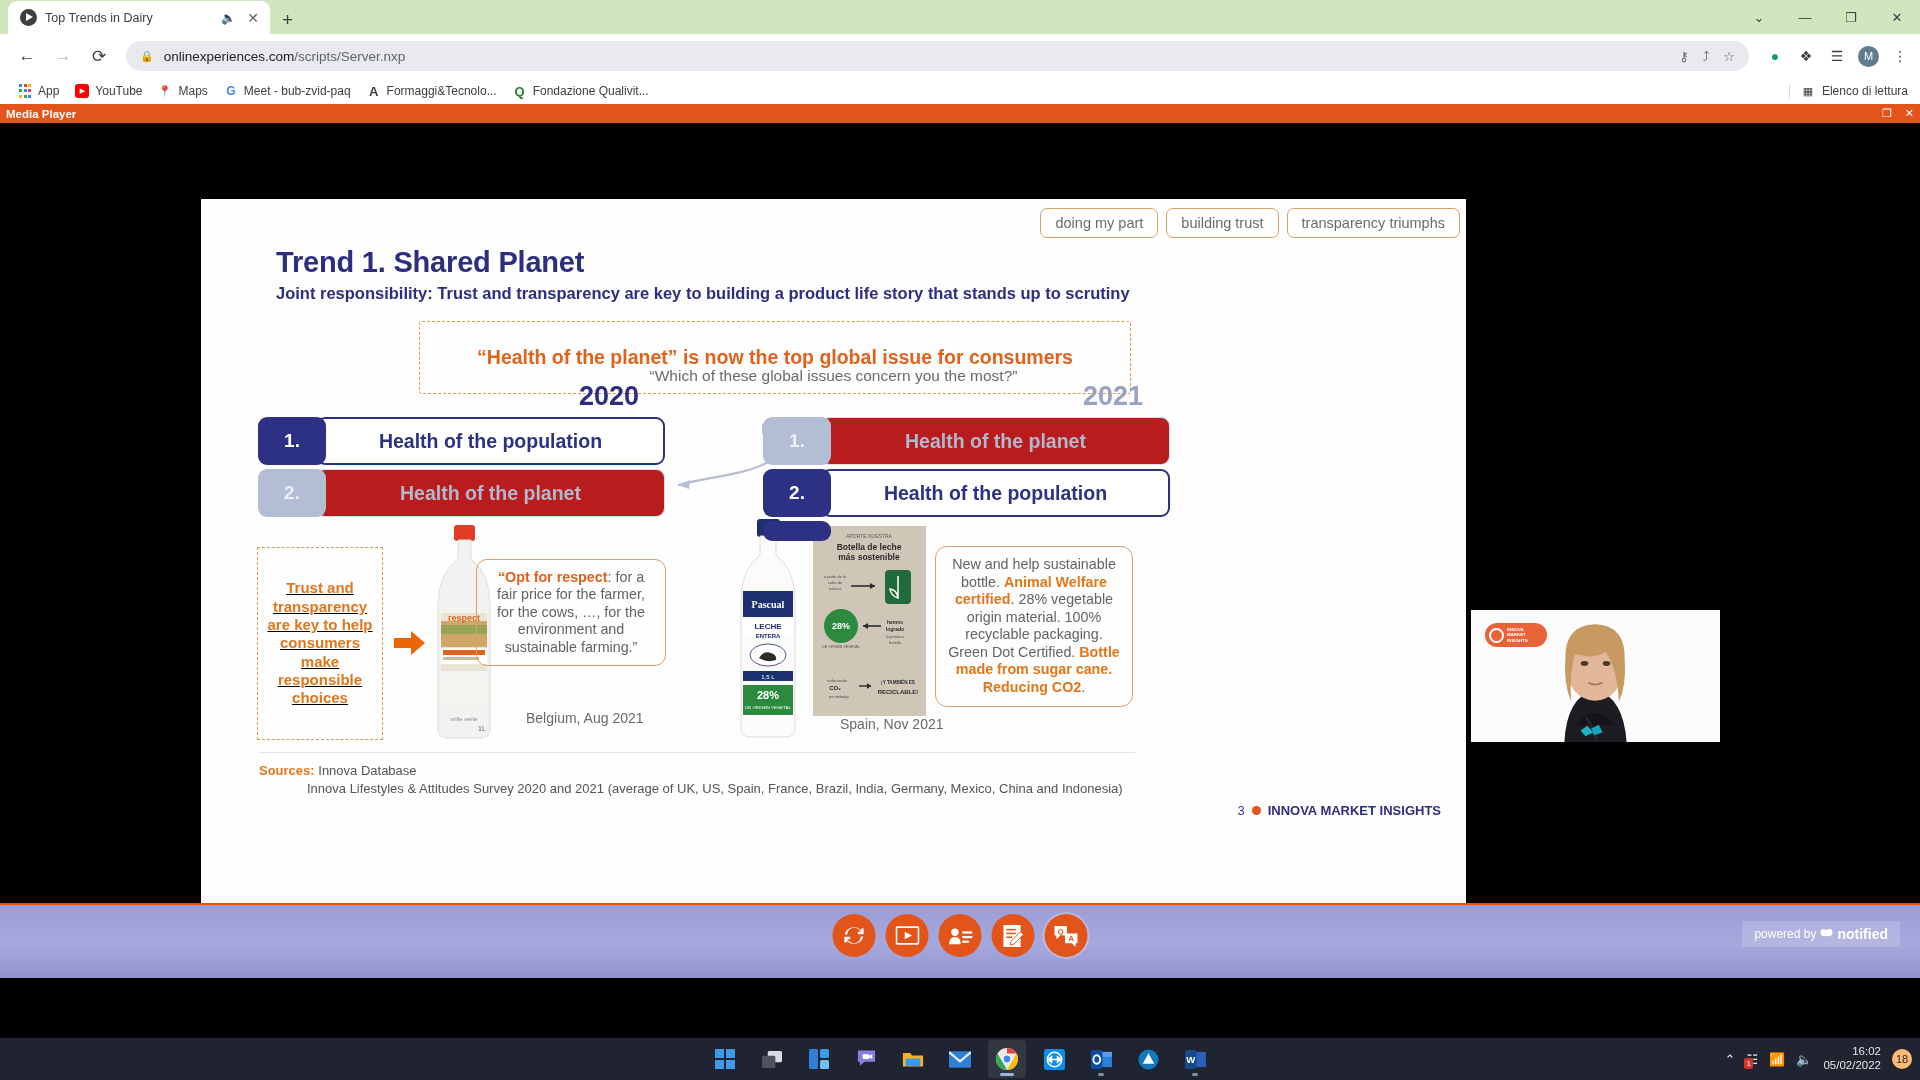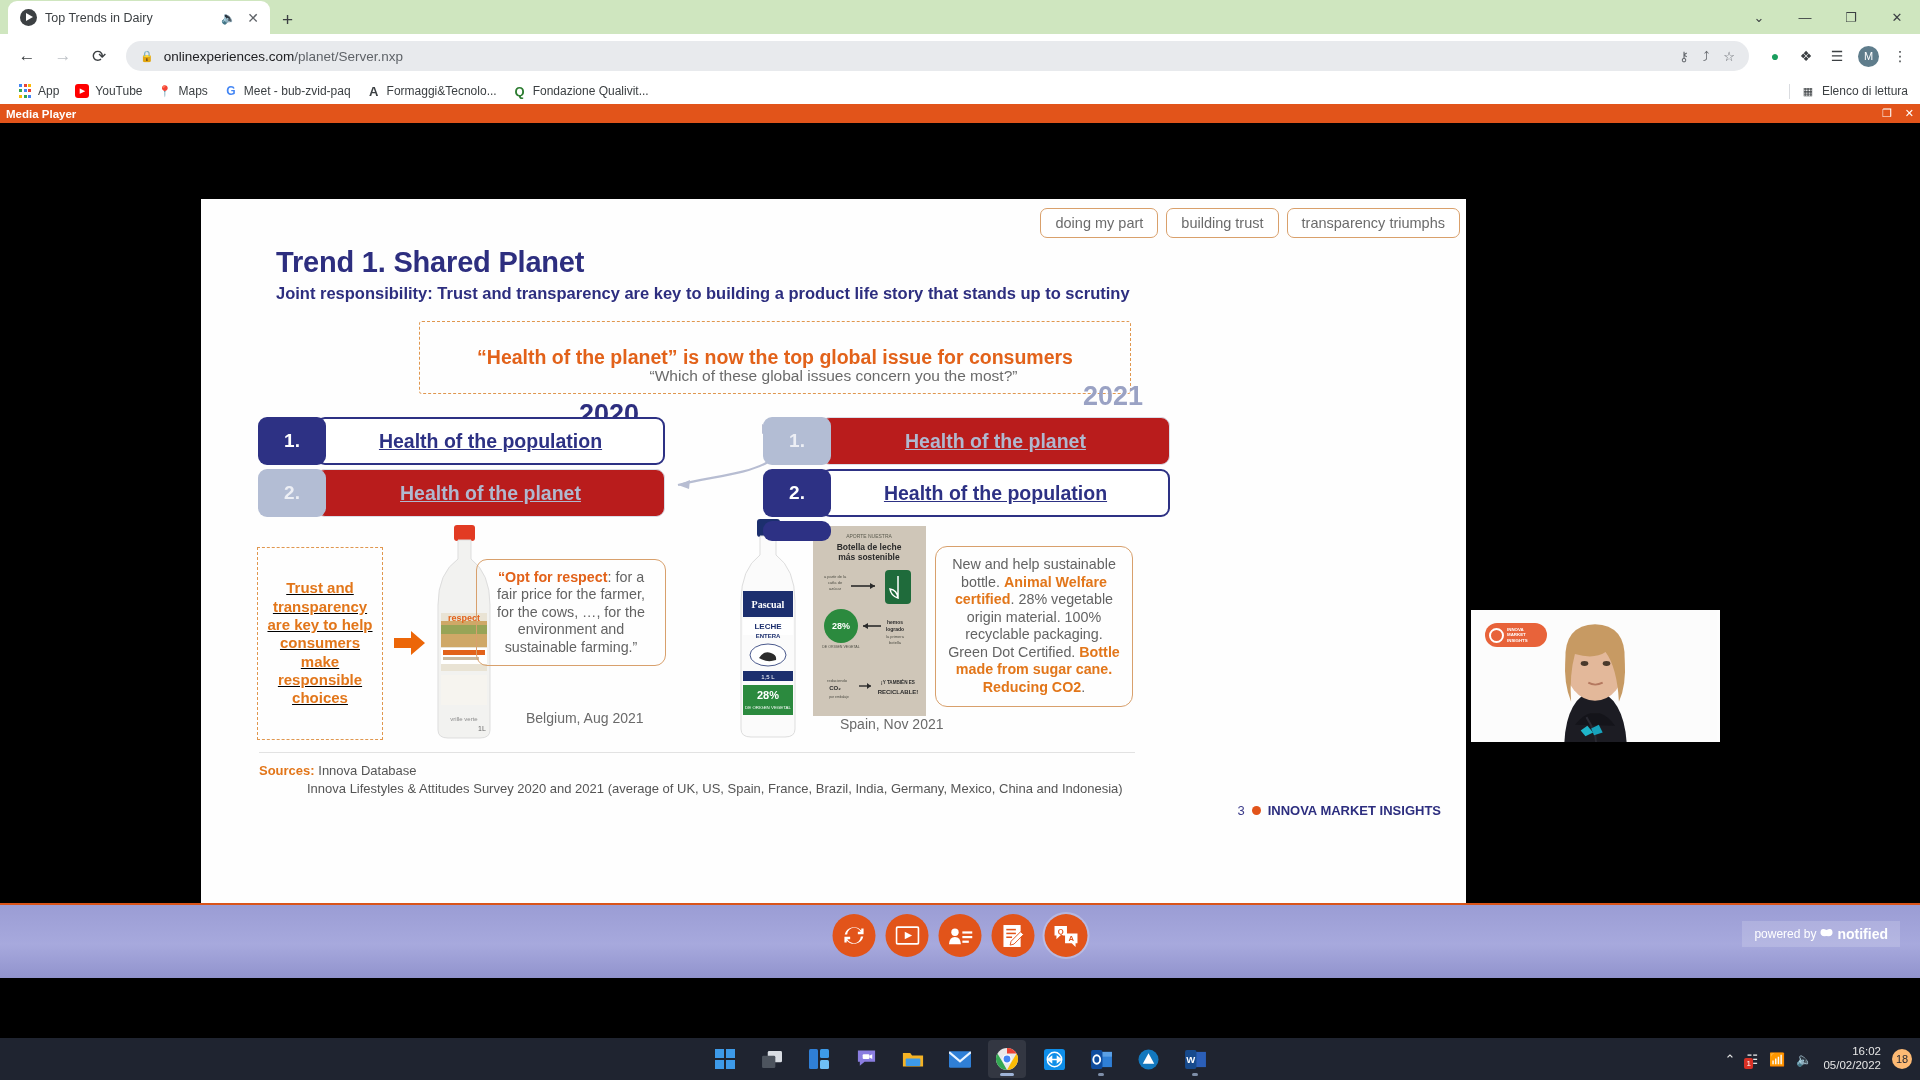--- a/index.html
+++ b/index.html
@@ -130,32 +130,32 @@
   .callout-txt { font-size: 19.5px; font-weight: bold; color: #e2621a; }
 
   .question {
     position: absolute; left: 0; right: 0; top: 168px; text-align: center;
     font-size: 15.5px; color: #6a6a6a;
   }
 
   .year {
     position: absolute; font-size: 27px; font-weight: 600;
   }
-  .year-2020 { left: 378px; top: 200px; color: #2d2e7f; }
+  .year-2020 { left: 378px; top: 182px; color: #2d2e7f; }
   .year-2021 { left: 882px; top: 182px; color: #9aa2c4; }
 
   .rank-row { position: absolute; display: flex; align-items: stretch; height: 48px; }
   .rank-num {
     width: 68px; border-radius: 9px; display: flex; align-items: center;
     justify-content: center; font-size: 19px; font-weight: bold; z-index: 2;
   }
   .rank-label {
     flex: 1 1 auto; margin-left: -10px; border-radius: 9px;
     display: flex; align-items: center; justify-content: center;
-    font-size: 19.5px; font-weight: bold; background: #fff; text-decoration: underline;
+    font-size: 19.5px; font-weight: bold; background: #fff;
   }
   .rank-strong .rank-num { background: #2d3184; color: #fff; }
   .rank-strong .rank-label { border: 2px solid #2d3184; color: #2d3184; }
   .rank-faded .rank-num { background: #b3bdd4; color: #edeff5; }
   .rank-faded .rank-label { border: 1.6px solid #d9dde8; color: #b0b8cf; background: #b91c1c; }
 
   .r2020-1 { left: 57px; top: 218px; width: 407px; }
   .r2020-2 { left: 57px; top: 270px; width: 407px; }
   .r2021-1 { left: 562px; top: 218px; width: 407px; }
   .r2021-2 { left: 562px; top: 270px; width: 407px; }
@@ -307,21 +307,21 @@
       <div class="win-btn">✕</div>
     </div>
   </div>
 
   <div class="browser-toolbar">
     <div class="nav-btn">←</div>
     <div class="nav-btn disabled">→</div>
     <div class="nav-btn">⟳</div>
     <div class="omnibox">
       <span class="lock-icon">🔒</span>
-      <span class="omnibox-url"><span>onlinexperiences.com</span><span class="path">/planet/Server.nxp</span></span>
+      <span class="omnibox-url"><span>onlinexperiences.com</span><span class="path">/scripts/Server.nxp</span></span>
       <span class="omnibox-actions">
         <span>⚷</span>
         <span>⤴</span>
         <span>☆</span>
       </span>
     </div>
     <div class="tb-icons">
       <span class="tb-ic" style="color:#1a9e5e">●</span>
       <span class="tb-ic">❖</span>
       <span class="tb-ic">☰</span>

